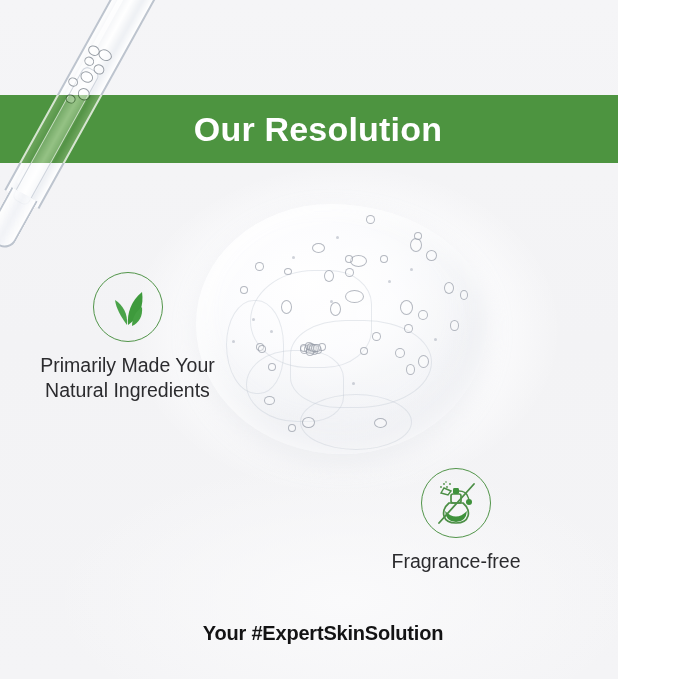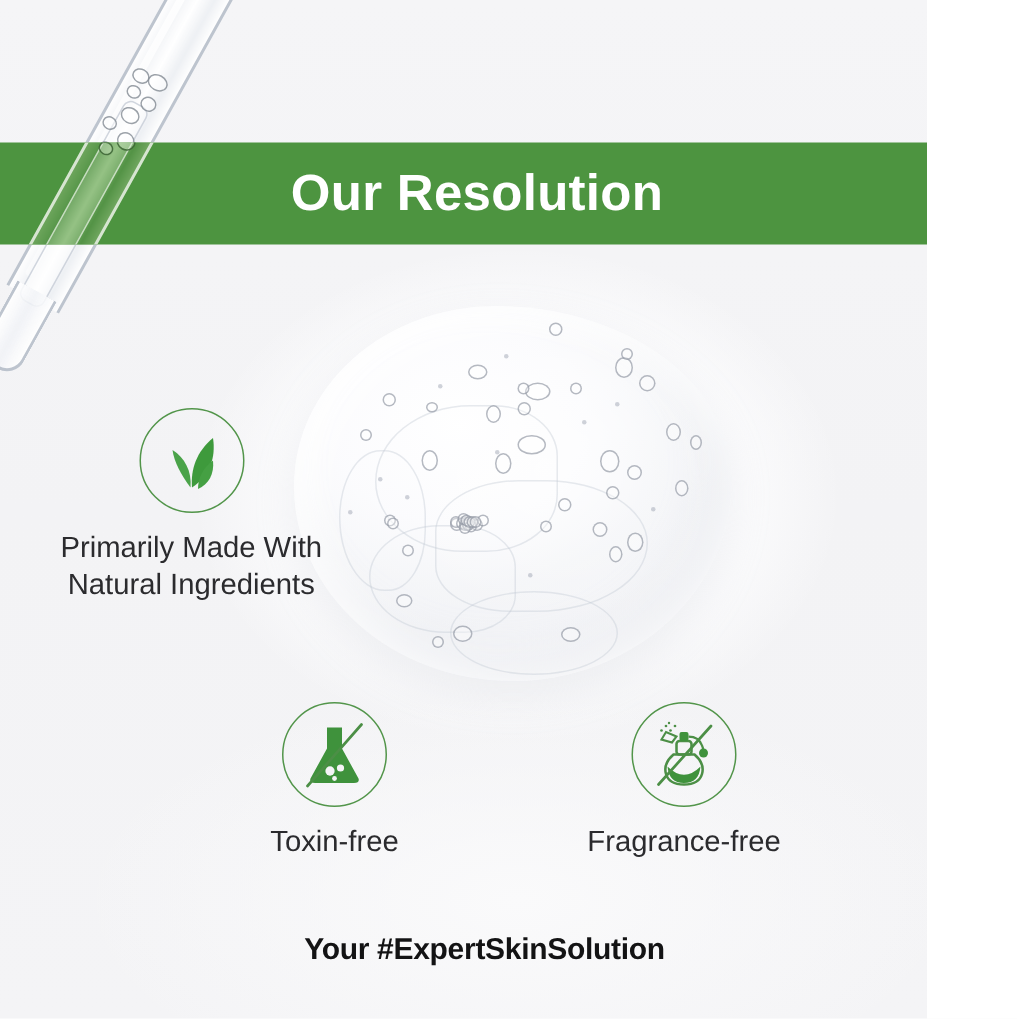--- a/index.html
+++ b/index.html
@@ -384,37 +384,25 @@
   <div class="banner-title">Our Resolution</div>
 
   <div class="feature" id="feature-natural">
     <div class="icon-circle">
       <svg width="48" height="48" viewBox="0 0 48 48" aria-hidden="true">
         <path d="M24 42 C23 30 27 18 38 9 C40 22 36 34 24 42 Z" fill="#3e9a3c"></path>
         <path d="M23 42 C17 34 12 25 11 17 C19 22 24 31 23 42 Z" fill="#4aa349"></path>
         <path d="M28 43 C28 36 31 29 38 24 C39 33 35 40 28 43 Z" fill="#45a043"></path>
       </svg>
     </div>
-    <div class="feature-label">Primarily Made With
+    <div class="feature-label">Primarily Made Your
 Natural Ingredients</div>
   </div>
 
 
-  <div class="feature" id="feature-toxin">
-    <div class="icon-circle">
-      <svg width="52" height="52" viewBox="0 0 52 52" aria-hidden="true">
-        <path d="M21 8 L31 8 L31 22 L42 42 Q43 45 39 45 L13 45 Q9 45 10 42 L21 22 Z" fill="#3f923c"></path>
-        <circle cx="23" cy="37" r="3.1" fill="#f4f4f6"></circle>
-        <circle cx="30" cy="35" r="2.4" fill="#f4f4f6"></circle>
-        <circle cx="26" cy="42" r="1.6" fill="#f4f4f6"></circle>
-        <line x1="44" y1="6" x2="8" y2="47" stroke="#4c8f46" stroke-width="1.8" stroke-linecap="round"></line>
-      </svg>
-    </div>
-    <div class="feature-label">Toxin-free</div>
-  </div>
 
   <div class="feature" id="feature-fragrance">
     <div class="icon-circle">
       <svg width="52" height="52" viewBox="0 0 52 52" aria-hidden="true">
         <path d="M19 26 Q12 32 14 39 Q16 46 26 46 Q36 46 38 39 Q40 32 33 26 Z" fill="none" stroke="#4c8f46" stroke-width="1.7"></path>
         <path d="M15 34 Q26 45 37 34 Q36 45 26 45 Q16 45 15 34 Z" fill="#3f923c"></path>
         <rect x="21" y="17" width="10" height="9" rx="2" fill="none" stroke="#4c8f46" stroke-width="1.7"></rect>
         <rect x="23" y="11" width="6" height="6" rx="1.4" fill="#3f923c"></rect>
         <path d="M29 14 Q36 14 38 20 Q40 24 37 26" fill="none" stroke="#4c8f46" stroke-width="1.5"></path>
         <circle cx="39" cy="25" r="3" fill="#3f923c"></circle>

